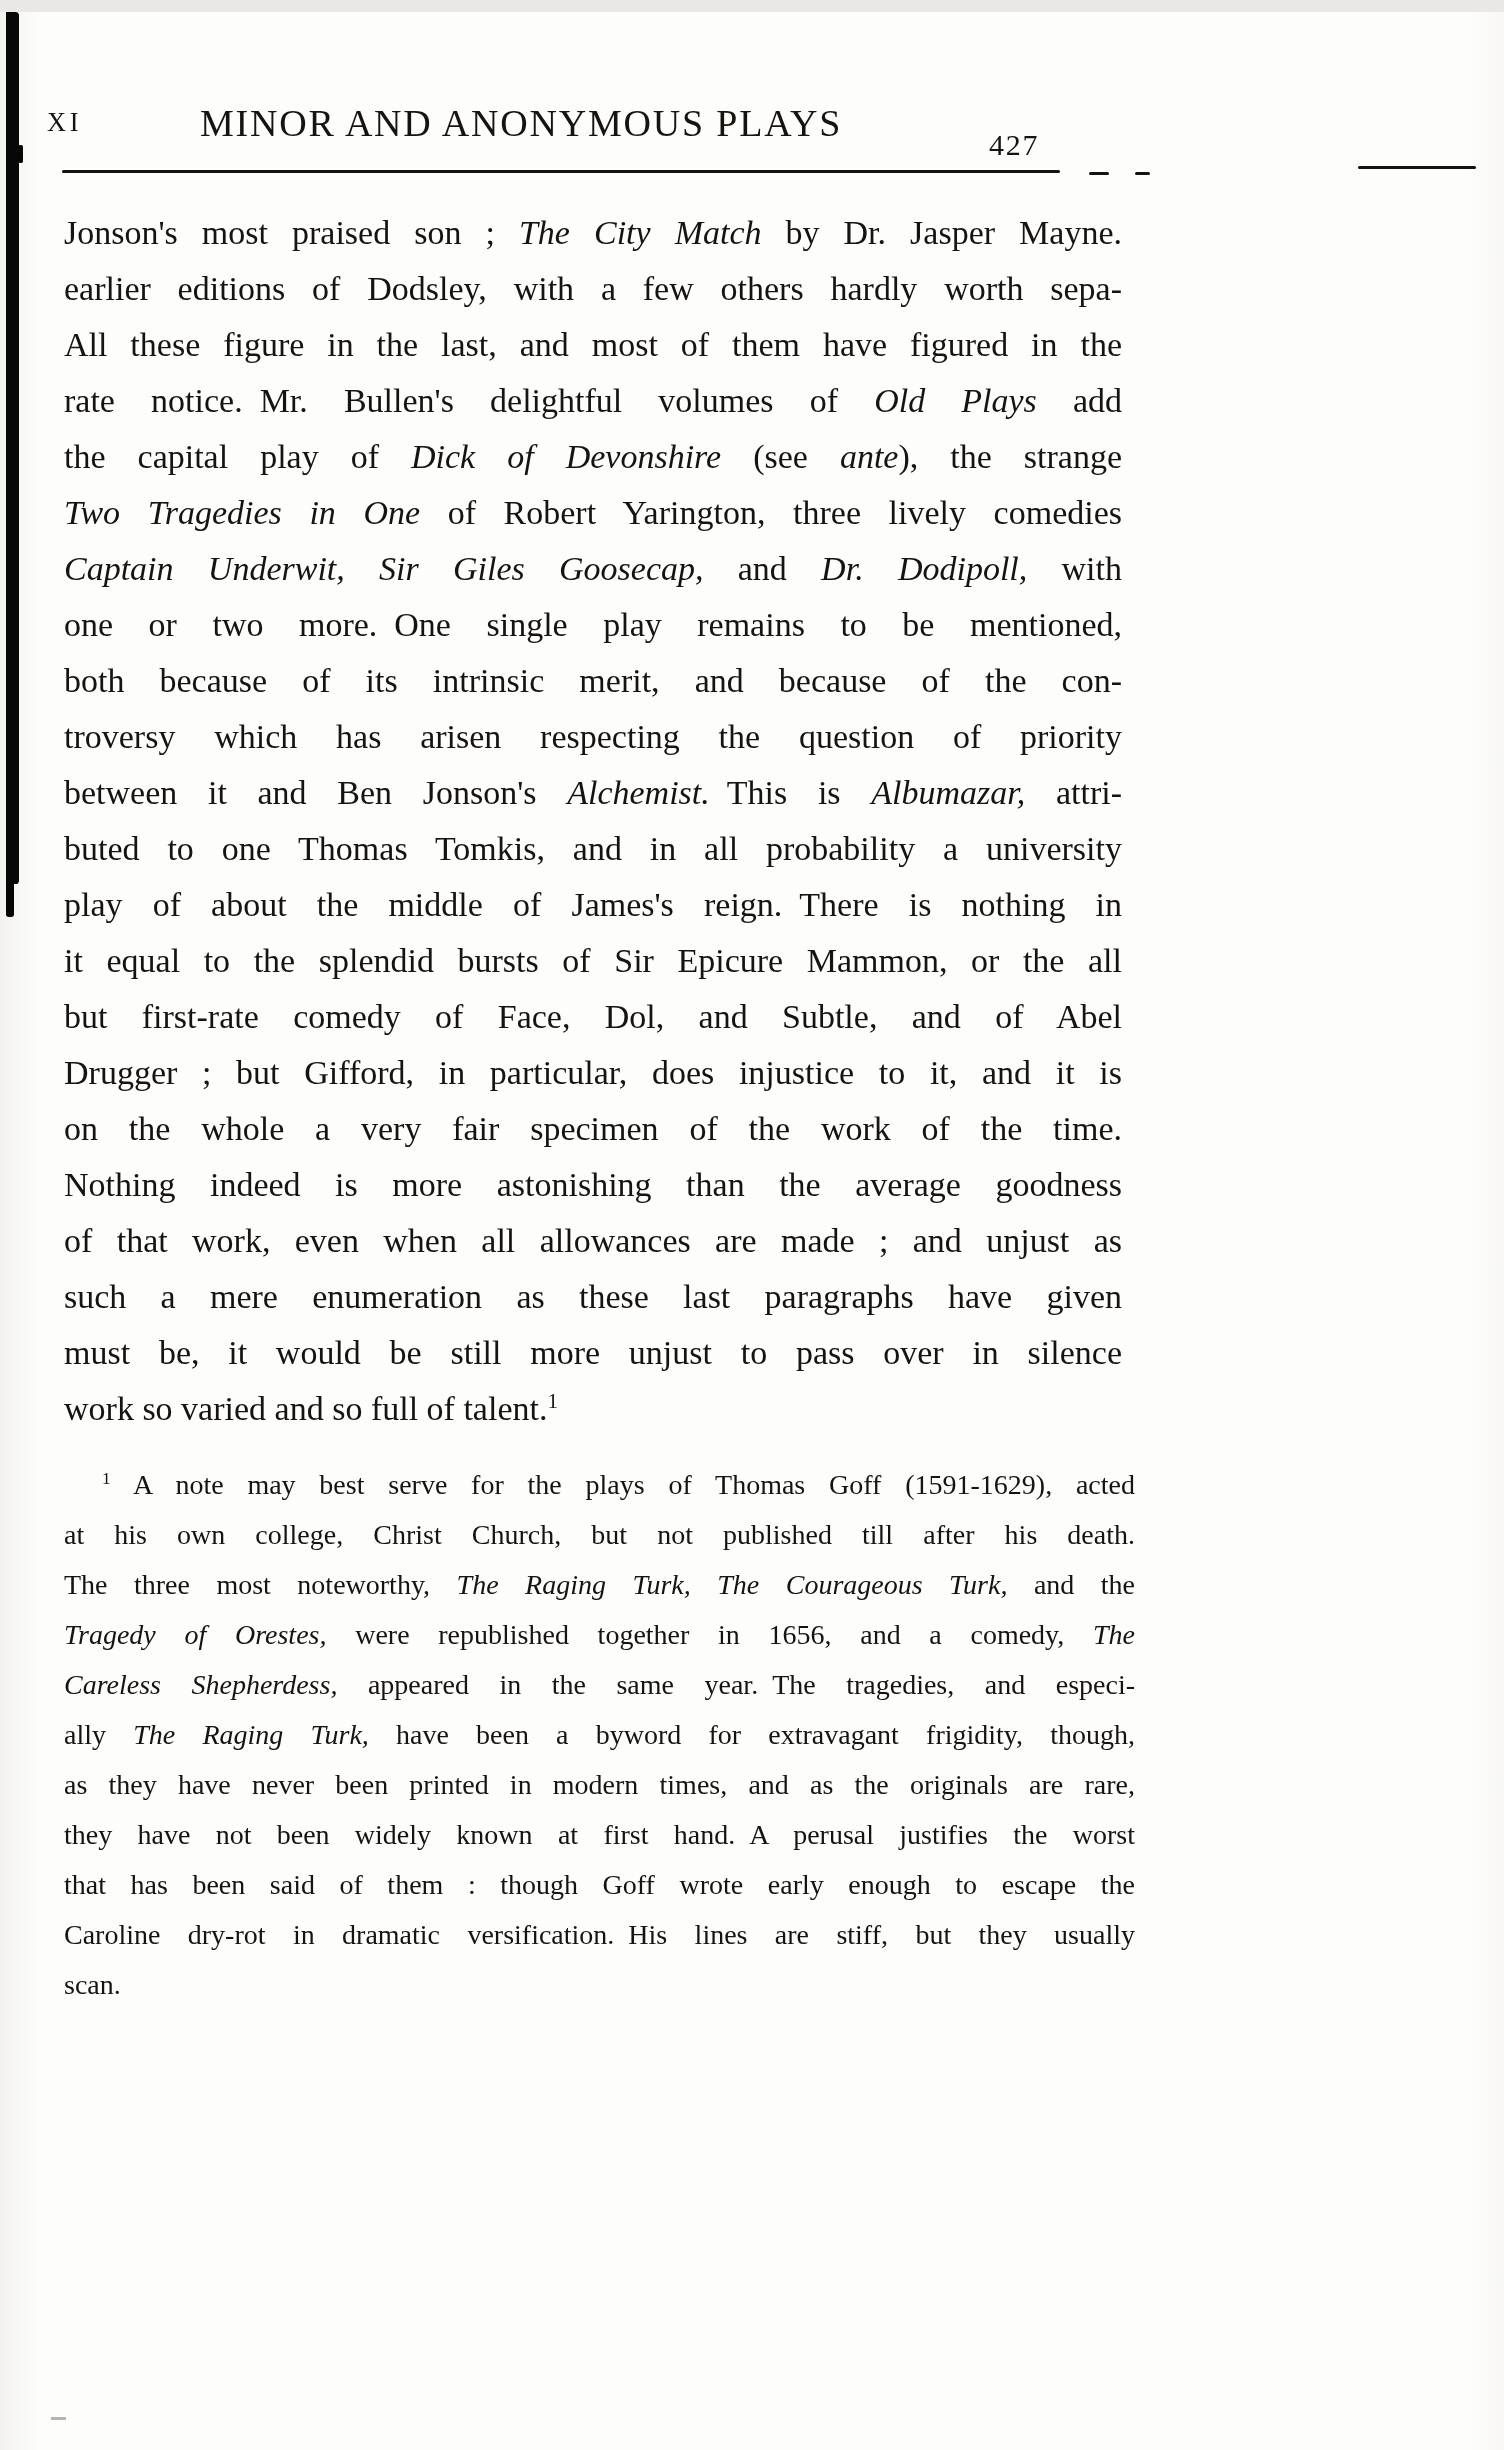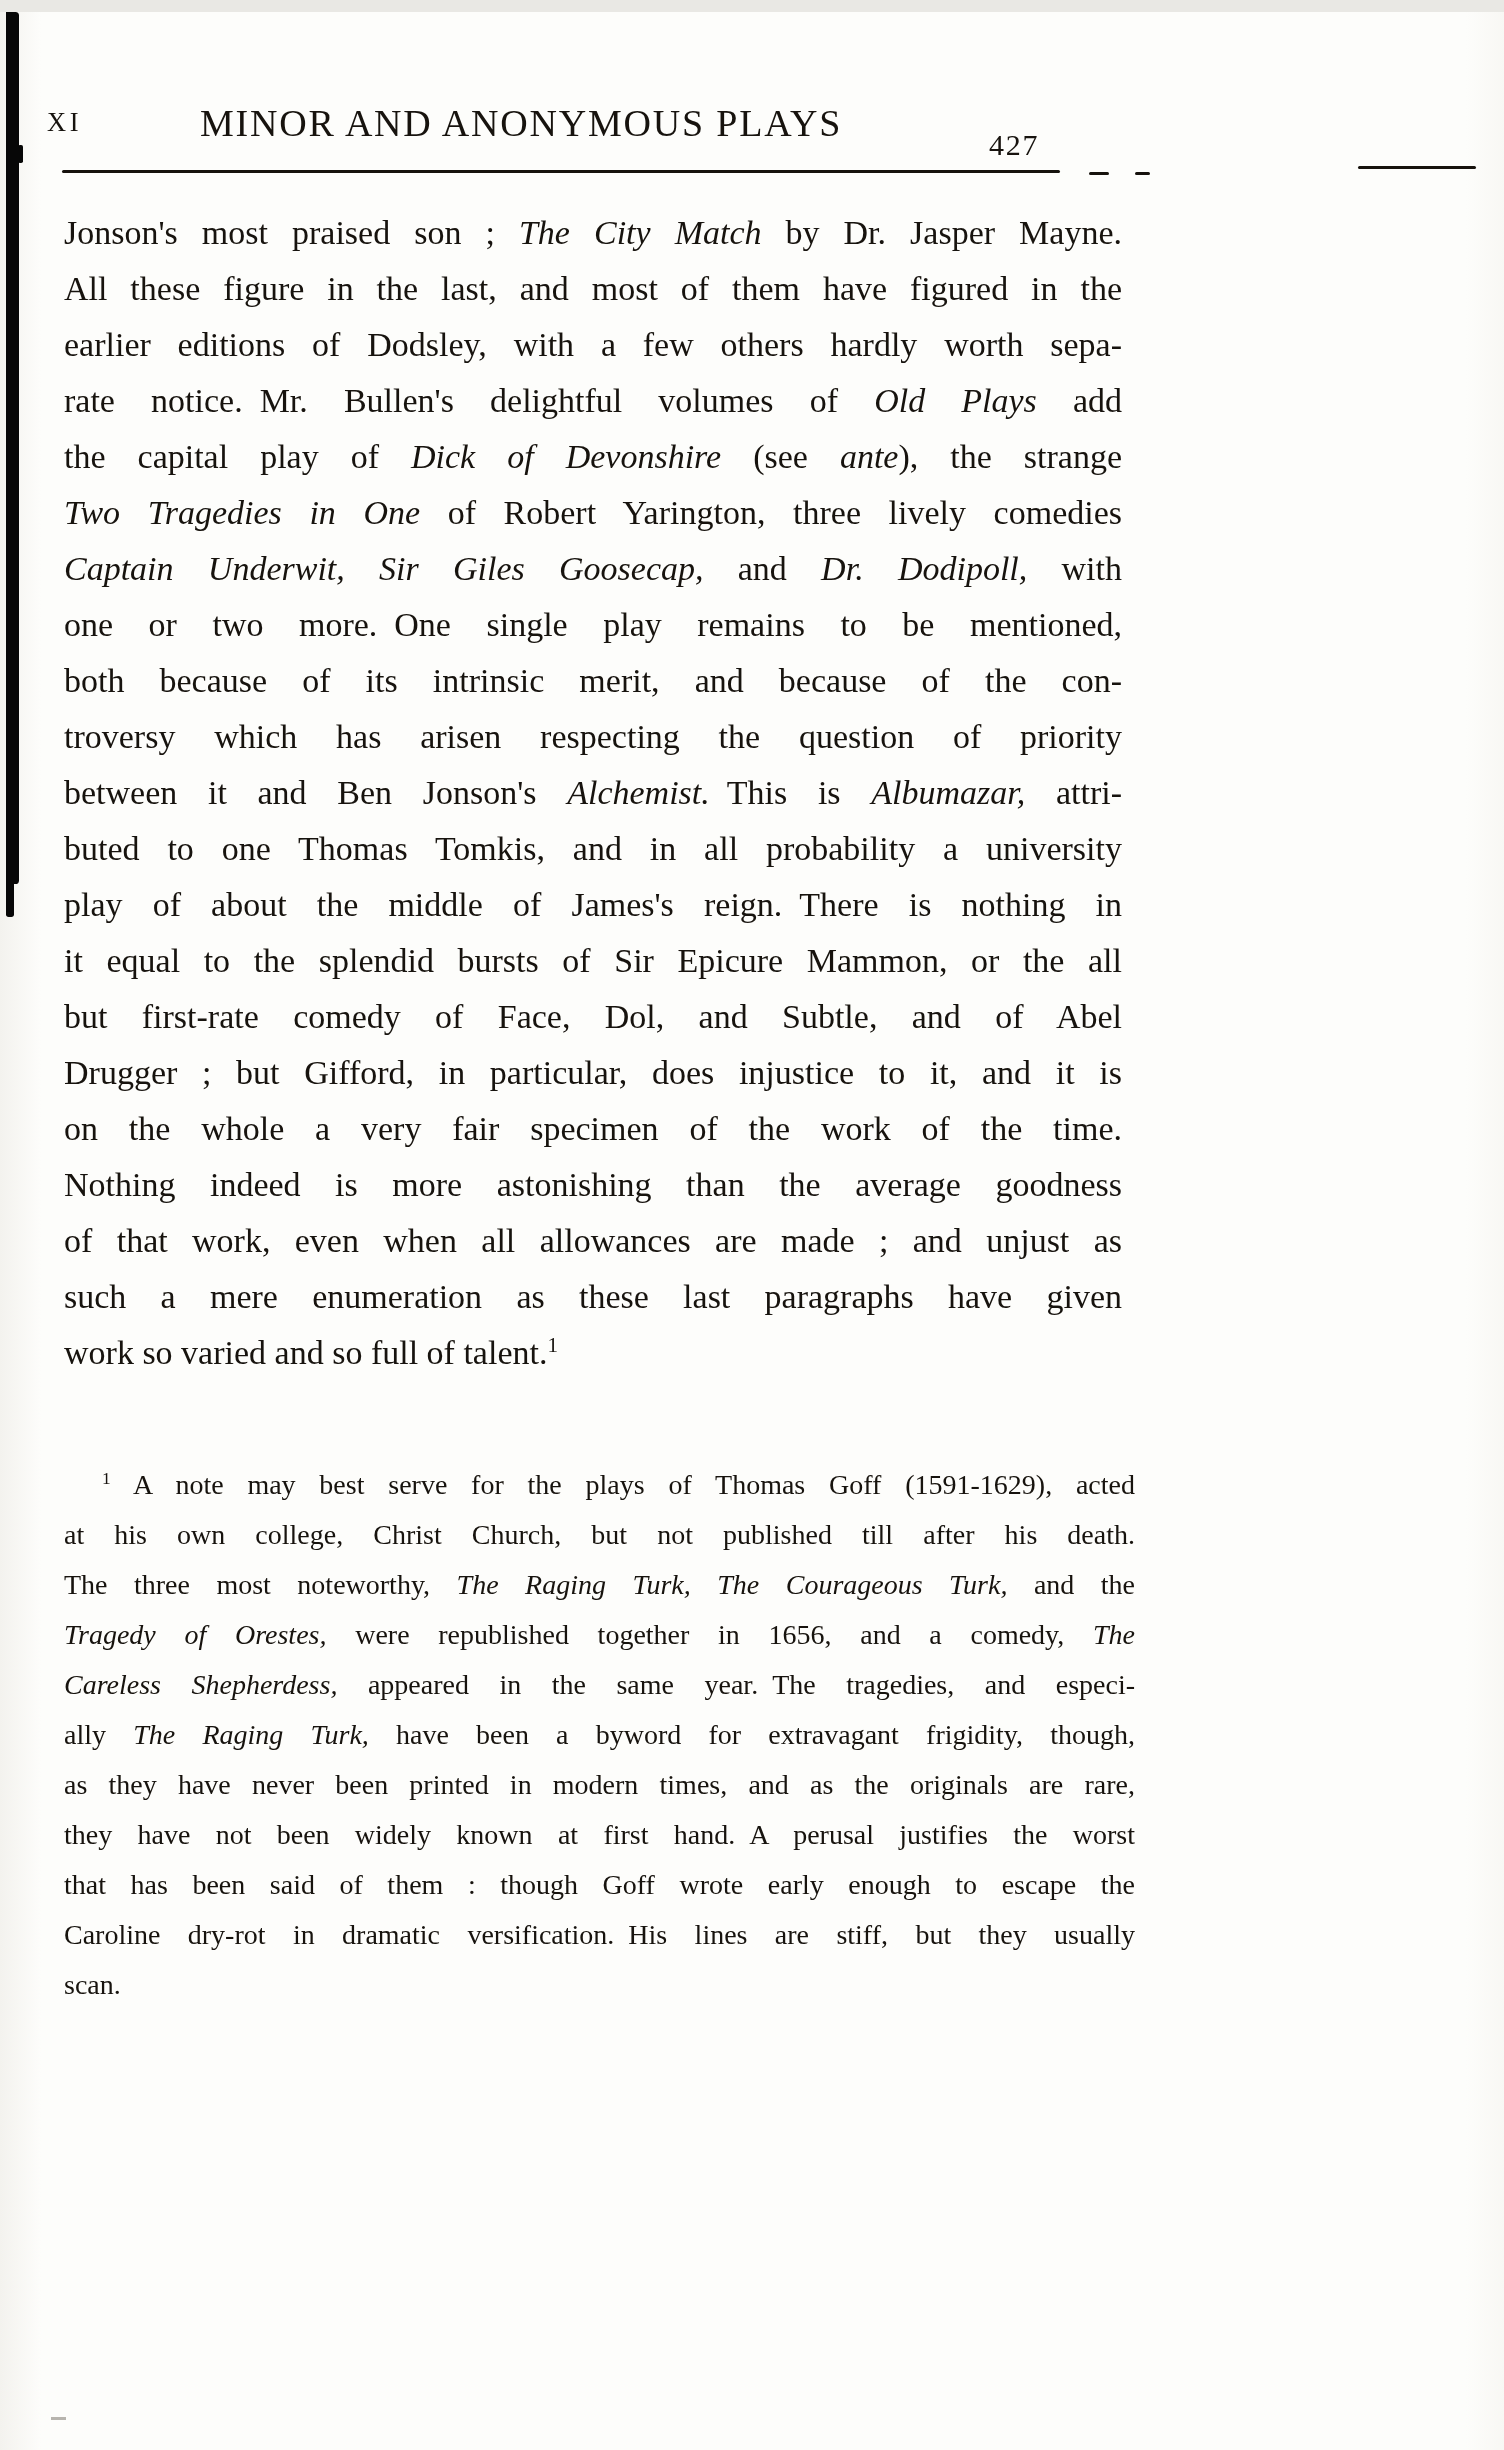--- a/index.html
+++ b/index.html
@@ -64,39 +64,40 @@
     <span class="pagenum">427</span>
   </header>
 
   <div class="rule" id="rule-main"></div>
   <div class="rule" id="rule-d1"></div>
   <div class="rule" id="rule-d2"></div>
   <div class="rule" id="rule-d3"></div>
 
   <main class="body">
       <div class="line"><span>Jonson's most praised son ; </span><span class="it">The City Match</span><span> by Dr. Jasper Mayne.</span></div>
+      <div class="line"><span>earlier editions of Dodsley, with a few others hardly worth sepa-</span></div>
       <div class="line"><span>All these figure in the last, and most of them have figured in the</span></div>
-      <div class="line"><span>earlier editions of Dodsley, with a few others hardly worth sepa-</span></div>
       <div class="line"><span>rate notice. Mr. Bullen's delightful volumes of </span><span class="it">Old Plays</span><span> add</span></div>
       <div class="line"><span>the capital play of </span><span class="it">Dick of Devonshire</span><span> (see </span><span class="it">ante</span><span>), the strange</span></div>
       <div class="line"><span class="it">Two Tragedies in One</span><span> of Robert Yarington, three lively comedies</span></div>
       <div class="line"><span class="it">Captain Underwit,</span><span> </span><span class="it">Sir Giles Goosecap,</span><span> and </span><span class="it">Dr. Dodipoll,</span><span> with</span></div>
       <div class="line"><span>one or two more. One single play remains to be mentioned,</span></div>
       <div class="line"><span>both because of its intrinsic merit, and because of the con-</span></div>
       <div class="line"><span>troversy which has arisen respecting the question of priority</span></div>
       <div class="line"><span>between it and Ben Jonson's </span><span class="it">Alchemist.</span><span> This is </span><span class="it">Albumazar,</span><span> attri-</span></div>
       <div class="line"><span>buted to one Thomas Tomkis, and in all probability a university</span></div>
       <div class="line"><span>play of about the middle of James's reign. There is nothing in</span></div>
       <div class="line"><span>it equal to the splendid bursts of Sir Epicure Mammon, or the all</span></div>
       <div class="line"><span>but first-rate comedy of Face, Dol, and Subtle, and of Abel</span></div>
       <div class="line"><span>Drugger ; but Gifford, in particular, does injustice to it, and it is</span></div>
       <div class="line"><span>on the whole a very fair specimen of the work of the time.</span></div>
       <div class="line"><span>Nothing indeed is more astonishing than the average goodness</span></div>
       <div class="line"><span>of that work, even when all allowances are made ; and unjust as</span></div>
       <div class="line"><span>such a mere enumeration as these last paragraphs have given</span></div>
+      <div class="line"><span>must be, it would be still more unjust to pass over in silence</span></div>
       <div class="line"><span>work so varied and so full of talent.</span><span class="sup">1</span></div>
     </main>
 
   <section class="footnote">
       <div class="line"><span class="sup">1</span><span> A note may best serve for the plays of Thomas Goff (1591-1629), acted</span></div>
       <div class="line"><span>at his own college, Christ Church, but not published till after his death.</span></div>
       <div class="line"><span>The three most noteworthy, </span><span class="it">The Raging Turk,</span><span> </span><span class="it">The Courageous Turk,</span><span> and the</span></div>
       <div class="line"><span class="it">Tragedy of Orestes,</span><span> were republished together in 1656, and a comedy, </span><span class="it">The</span></div>
       <div class="line"><span class="it">Careless Shepherdess,</span><span> appeared in the same year. The tragedies, and especi-</span></div>
       <div class="line"><span>ally </span><span class="it">The Raging Turk,</span><span> have been a byword for extravagant frigidity, though,</span></div>

